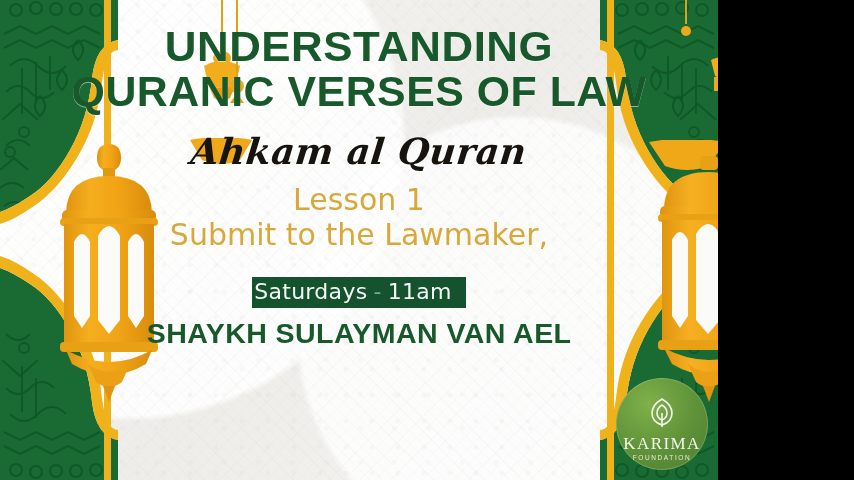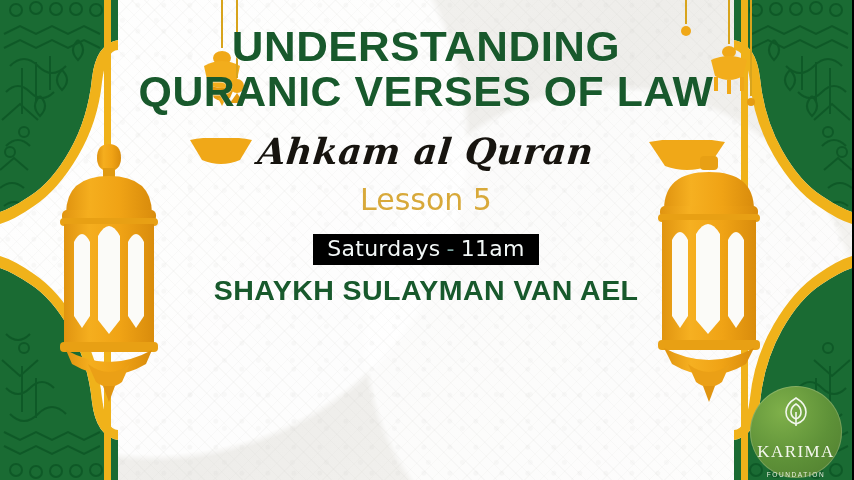--- a/index.html
+++ b/index.html
@@ -1,20 +1,20 @@
 <!DOCTYPE html>
 <html><head>
 <meta charset="utf-8">
 <style>
   html,body{margin:0;padding:0;background:#000;}
   body{font-family:"Liberation Sans", sans-serif;}
 
   #poster{
     position:relative;
-    width:852px;height:480px;
+    width:718px;height:480px;
     overflow:hidden;
     background:#f4f3f0;
   }
 
   
   .bg-base{
     position:absolute;inset:0;
     background:
       radial-gradient(circle at 18% 30%, rgba(255,255,255,.9) 0 40%, rgba(0,0,0,0) 41%),
       radial-gradient(circle at 72% 70%, rgba(255,255,255,.8) 0 35%, rgba(0,0,0,0) 36%),
@@ -85,48 +85,48 @@
     text-align:center;
     color:#d8a93a;
     font-family:"DejaVu Sans","Liberation Sans",sans-serif;
     font-size:30px;
     line-height:1.16;
     font-weight:400;
   }
   .lesson .ln{display:block;white-space:nowrap;}
 
   .schedule-badge{
-    margin-top:16px;
-    background:#000000;
+    margin-top:24px;
+    background:#14532d;
     color:#f2f7f6;
     font-size:22px;
     font-weight:400;
-    padding:2px 14px 4px 14px;
+    padding:2px 14px 4px 2px;
     letter-spacing:.3px;
     font-family:"DejaVu Sans","Liberation Sans",sans-serif;
     white-space:nowrap;
   }
   .schedule-badge .sep{color:#7fa6a2;padding:0 6px;}
 
   .speaker{
     margin-top:10px;
     color:#18592c;
     font-family:"Liberation Sans Narrow","Liberation Sans",sans-serif;
     font-weight:bold;
     font-size:28px;
     letter-spacing:.4px;
     transform:scaleX(1.02);
   }
 
   
   .logo{
-    position:absolute;right:10px;bottom:2px;
+    position:absolute;right:10px;bottom:10px;
     width:92px;height:92px;border-radius:50%;
     background:radial-gradient(circle at 35% 28%, #7fb04a 0%, #5e9138 55%, #4e7c2e 100%);
-    display:flex;flex-direction:column;align-items:center;justify-content:space-between;
+    display:flex;flex-direction:column;align-items:center;justify-content:center;
     padding-top:9px;box-sizing:border-box;
     box-shadow:0 0 0 1px rgba(255,255,255,.18) inset;
   }
   .logo .mark{margin-bottom:1px;}
   .logo .lname{
     color:#f4f7ee;font-family:"Liberation Serif",serif;
     font-size:17px;letter-spacing:1.4px;line-height:1;
   }
   .logo .lsub{
     color:#e8eedd;font-family:"Liberation Sans",sans-serif;
@@ -376,21 +376,22 @@
   <div class="content">
 
     <div class="title-block">
       <div class="title-line l1">UNDERSTANDING</div>
       <div class="title-line l2">QURANIC VERSES OF LAW</div>
     </div>
 
     <div class="script-title">Ahkam al Quran</div>
 
     <div class="lesson">
-      <span class="ln">Lesson 5</span>
+      <span class="ln">Lesson 1</span>
+      <span class="ln">Submit to the Lawmaker,</span>
     </div>
 
     <div class="schedule-badge">
       <span>Saturdays</span><span class="sep">-</span><span>11am</span>
     </div>
 
     <div class="speaker">SHAYKH SULAYMAN VAN AEL</div>
 
   </div>
 

